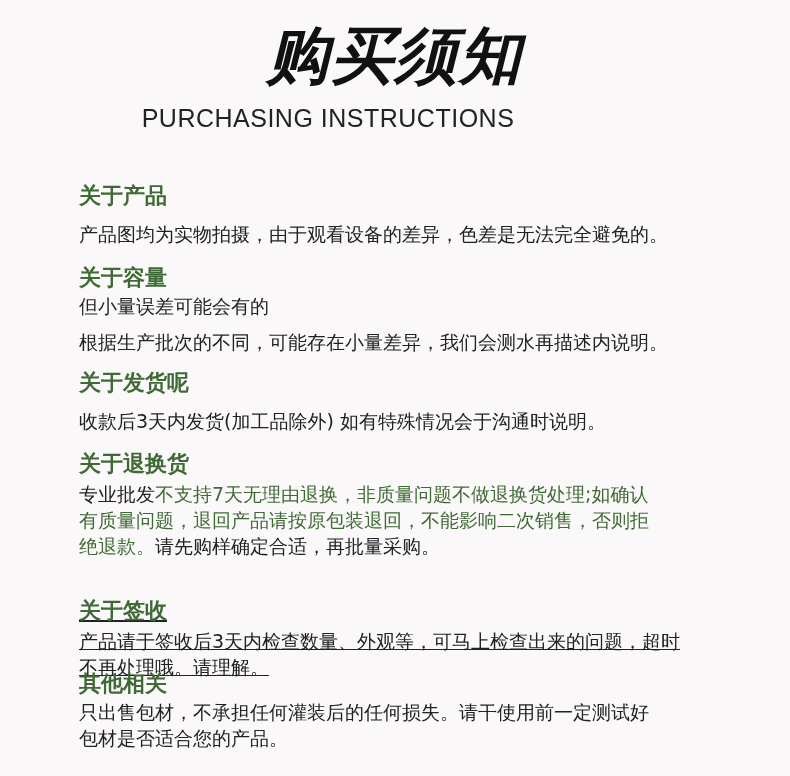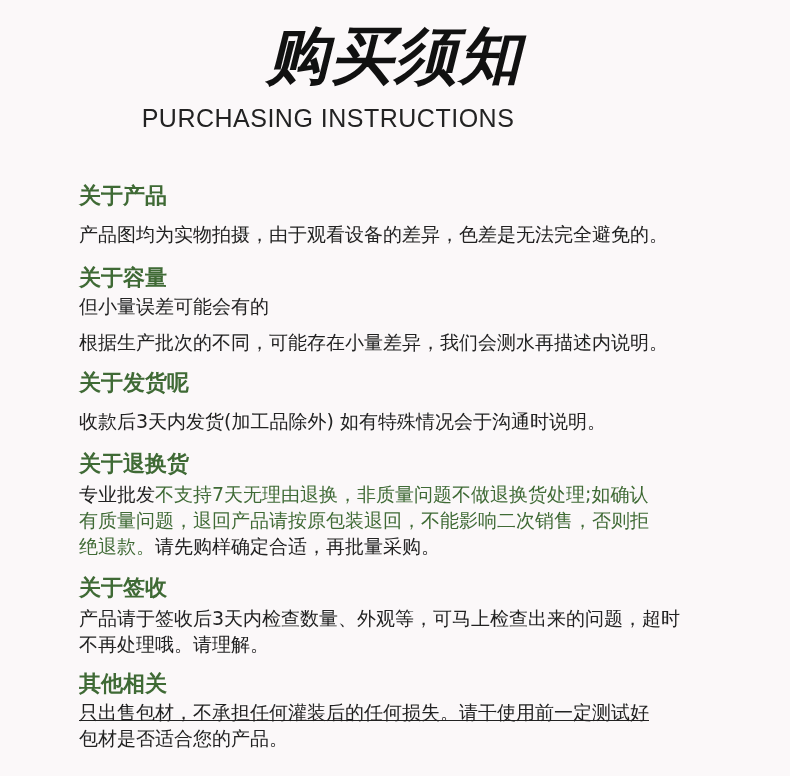--- a/index.html
+++ b/index.html
@@ -47,23 +47,23 @@
   <div class="p" style="margin-top:10px;">收款后3天内发货(加工品除外) 如有特殊情况会于沟通时说明。</div>
 </div>
 
 <div class="sec" style="top:449px;">
   <div class="h">关于退换货</div>
   <div class="p" style="margin-top:2px;"><span>专业批发</span><span class="g">不支持7天无理由退换，非质量问题不做退换货处理;如确认</span></div>
   <div class="p g">有质量问题，退回产品请按原包装退回，不能影响二次销售，否则拒</div>
   <div class="p"><span class="g">绝退款。</span><span>请先购样确定合适，再批量采购。</span></div>
 </div>
 
-<div class="sec" style="top:573px;">
+<div class="sec" style="top:596px;text-decoration:underline;">
   <div class="h">关于签收</div>
   <div class="p" style="margin-top:2px;">产品请于签收后3天内检查数量、外观等，可马上检查出来的问题，超时</div>
   <div class="p">不再处理哦。请理解。</div>
 </div>
 
 <div class="sec" style="top:669px;">
   <div class="h">其他相关</div>
-  <div class="p" style="margin-top:0px;text-decoration:underline;">只出售包材，不承担任何灌装后的任何损失。请干使用前一定测试好</div>
+  <div class="p" style="margin-top:0px;">只出售包材，不承担任何灌装后的任何损失。请干使用前一定测试好</div>
   <div class="p">包材是否适合您的产品。</div>
 </div>
 
 </body></html>

